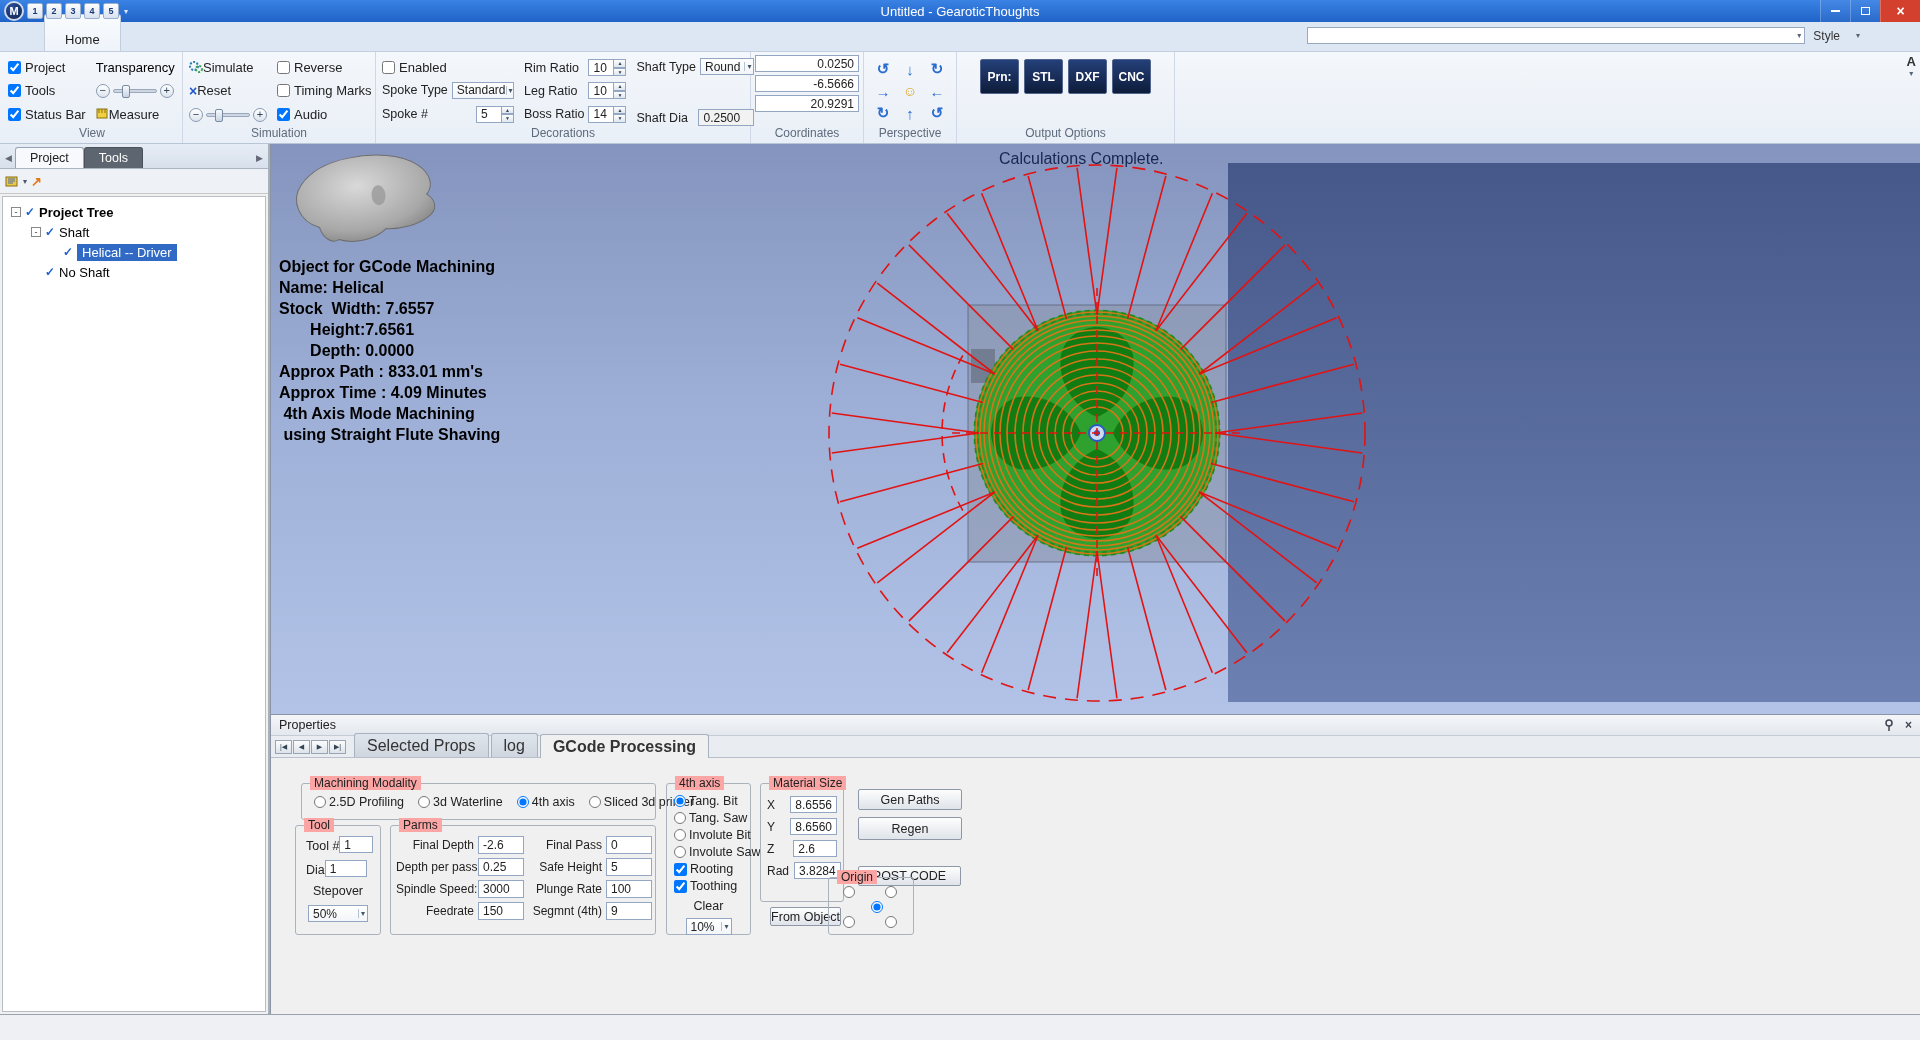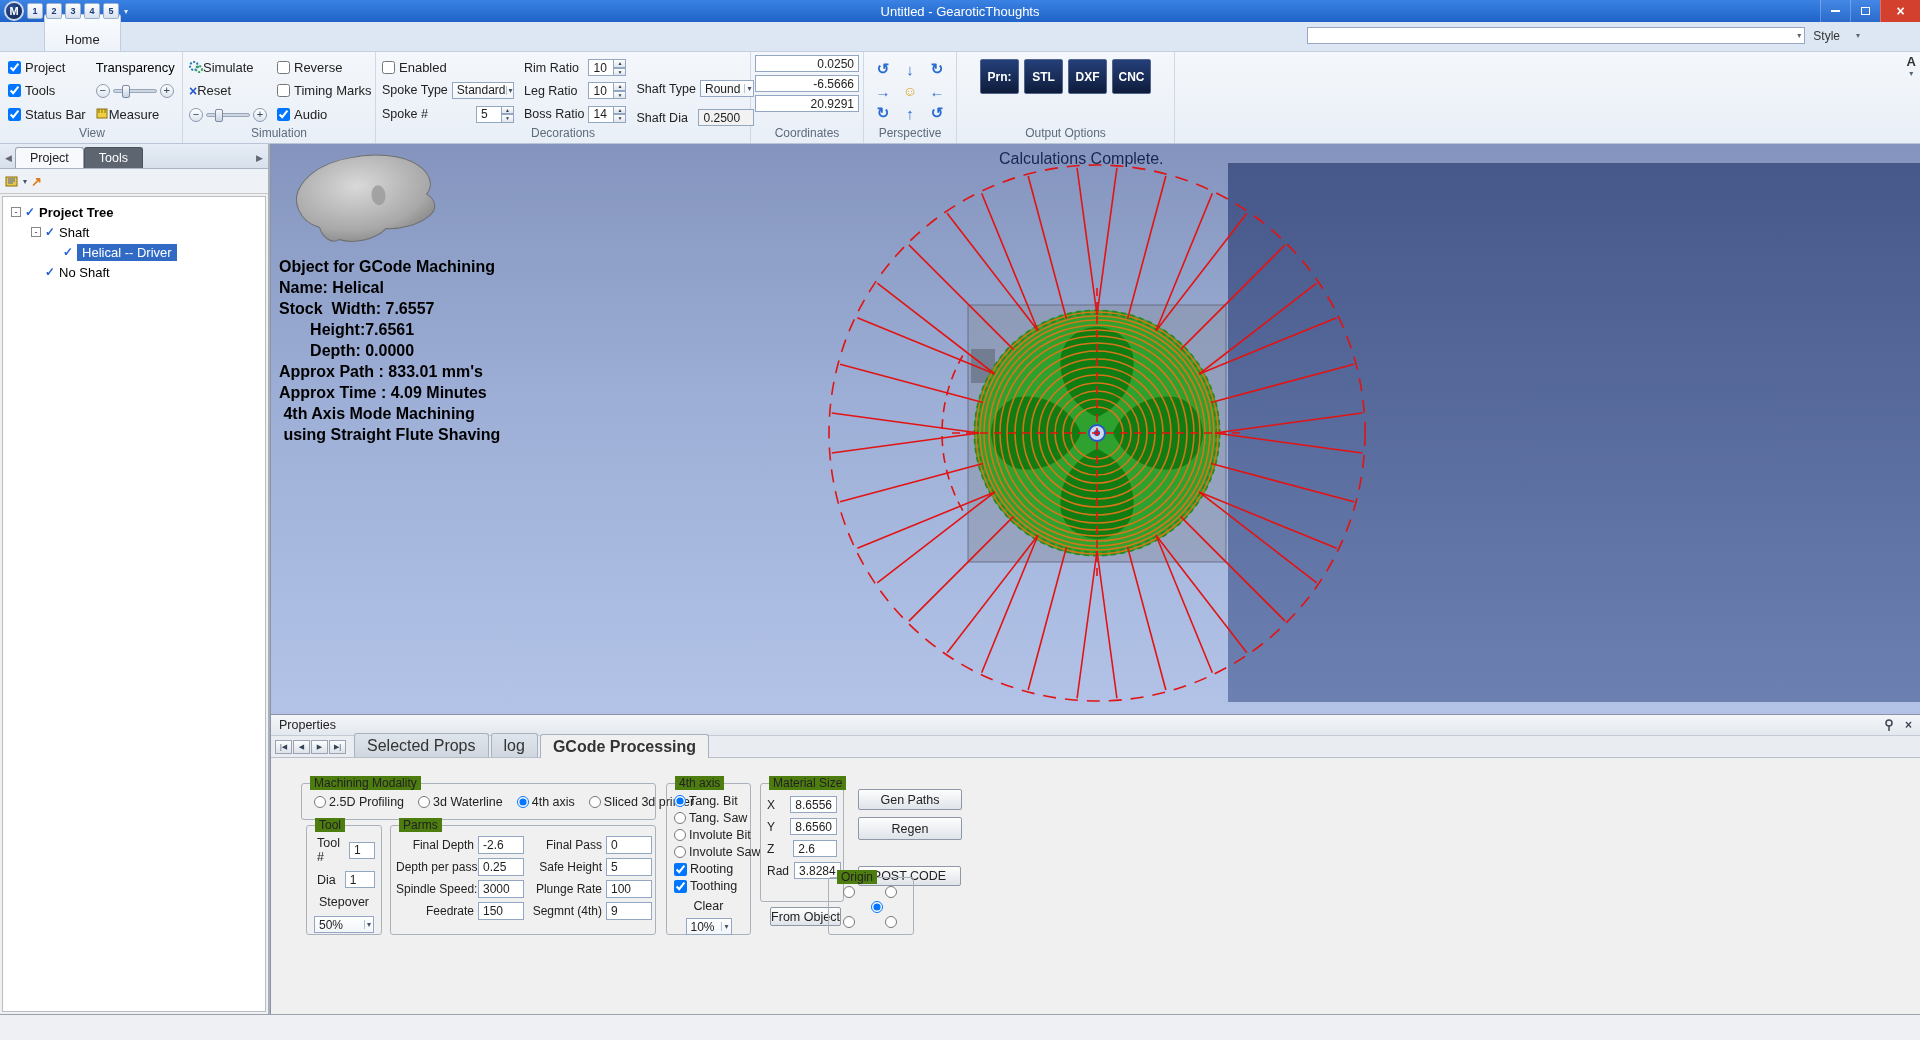--- a/index.html
+++ b/index.html
@@ -98,25 +98,25 @@
   .props-title { height:21px; display:flex; align-items:center; padding:0 8px; font-size:12.5px; color:#222; background:linear-gradient(#f4f6f9,#e3e8ee); border-bottom:1px solid #c5ccd6; }
   .props-title .spacer { flex:1; }
   .pt-icon { color:#445; font-size:12px; margin-left:10px; display:flex; align-items:center; }
   .props-tabs { height:22px; display:flex; align-items:flex-end; gap:2px; padding-left:4px; background:#e9edf2; border-bottom:1px solid #b8bfca; }
   .navbtns { display:flex; gap:1px; margin-right:6px; padding-bottom:3px; }
   .navbtn { width:17px; height:14px; border:1px solid #9aa4b2; background:linear-gradient(#fbfcfd,#dde3ea); font-size:7px; display:flex; align-items:center; justify-content:center; color:#345; }
   .ptab { padding:3px 12px 2px; font-size:16px; background:linear-gradient(#dfe5ec,#cfd6df); border:1px solid #a8b1be; border-bottom:none; border-radius:3px 3px 0 0; color:#333; }
   .ptab.active { background:#f0f0f0; font-weight:bold; position:relative; top:1px; }
   .props-content { flex:1; position:relative; font-size:12.5px; color:#222; }
   .gbox { position:absolute; border:1px solid #aab2bc; border-radius:3px; }
-  .glabel { position:absolute; top:-8px; left:8px; background:#4d7c0f; padding:0 4px; font-size:12px; color:#222; white-space:nowrap; }
+  .glabel { position:absolute; top:-8px; left:8px; background:#fca5a5; padding:0 4px; font-size:12px; color:#222; white-space:nowrap; }
   .ropt { display:flex; align-items:center; gap:3px; white-space:nowrap; }
   .mbox-inner { display:flex; align-items:center; height:100%; padding-left:12px; gap:14px; }
   .tool-inner { padding:10px 6px 0; display:flex; flex-direction:column; gap:7px; align-items:center; }
-  .tool-row { display:flex; align-items:center; gap:9px; width:100%; padding-left:4px; }
+  .tool-row { display:flex; align-items:flex-end; gap:0; width:100%; padding-left:4px; }
   .parms-inner { display:flex; gap:8px; padding:10px 5px 0; }
   .pcol { display:flex; flex-direction:column; gap:4px; }
   .prow { display:flex; align-items:center; gap:4px; }
   .plabel { text-align:right; white-space:nowrap; font-size:12px; }
   .pcol1 .plabel { width:78px; }
   .pcol2 .plabel { width:70px; }
   .pfield { width:46px; height:18px; }
   .axis4-inner { padding:10px 7px 0; display:flex; flex-direction:column; gap:3px; }
   .clear-row { display:flex; align-items:center; gap:5px; margin-top:3px;flex-direction:column; }
   .mat-inner { padding:12px 6px 0; display:flex; flex-direction:column; gap:5px; }
@@ -300,21 +300,21 @@
               <span>Boss Ratio</span>
             <div class="spin">
                 <span class="v">14</span>
                 <span class="btns">
                   <span>▲</span>
                   <span>▼</span>
                 </span>
               </div>
           </div>
         </div>
-        <div class="vstack" style="width:118px; justify-content:flex-end; gap:12px; padding-top:2px">
+        <div class="vstack" style="width:118px; justify-content:space-between; gap:6px; padding-top:2px">
           <div class="fr">
               <span>Shaft Type</span>
             <div class="dd" style="width:58px">
                 <span>Round</span>
                 <span class="car">▾</span>
               </div>
           </div>
           <div class="fr">
               <span>Shaft Dia</span>
             <div class="tin" style="width:56px; background:#f2f2f2">0.2500</div>
@@ -570,21 +570,21 @@
                   <input type="radio" name="modality" checked="" style="">
                   <span>4th axis</span>
                 </label>
               <label class="ropt">
                   <input type="radio" name="modality" style="">
                   <span>Sliced 3d printer</span>
                 </label>
             </div>
           </div>
 
-          <div class="gbox" style="left:35px; top:67px; width:76px; height:110px">
+          <div class="gbox" style="left:24px; top:67px; width:86px; height:110px">
             <span class="glabel">Tool</span>
             <div class="tool-inner">
               <div class="tool-row">
                   <span>Tool #</span>
                   <div class="tin" style="width:34px">1</div>
                 </div>
               <div class="tool-row">
                   <span>Dia</span>
                   <div class="tin" style="width:42px">1</div>
                 </div>

